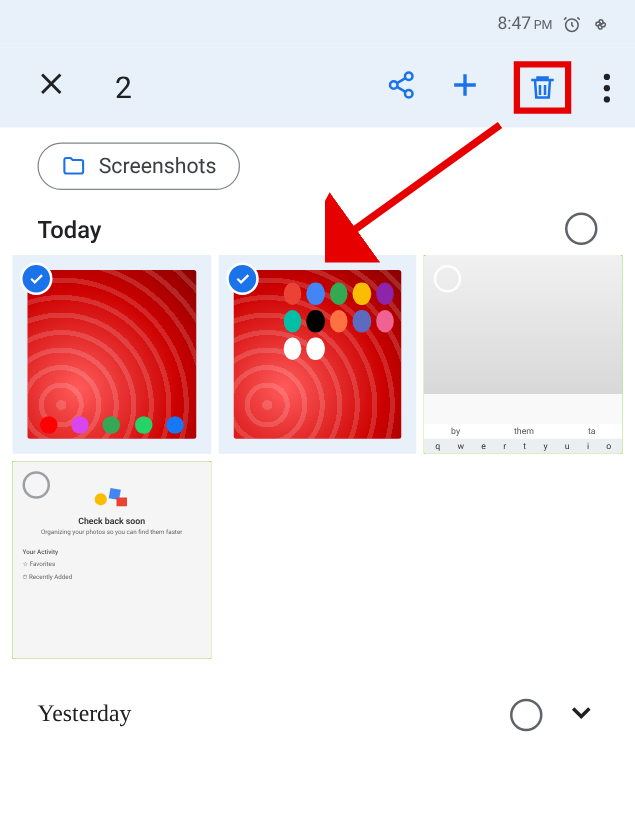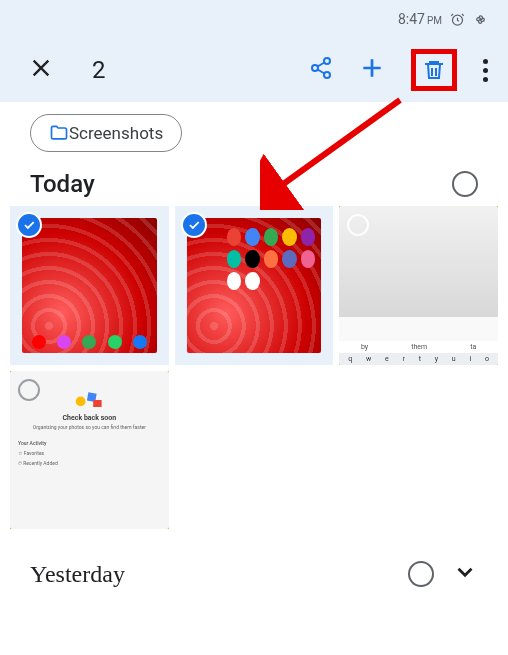--- a/index.html
+++ b/index.html
@@ -50,34 +50,35 @@
     gap: 4px;
     color: #202124 !important;
   }
   .dots span { width: 5px; height: 5px; background: #202124; border-radius: 50%; }
   .filters {
     padding: 12px 30px 6px;
   }
   .chip {
     display: inline-flex;
     align-items: center;
+    gap: 10px;
     border: 1.5px solid #80868b;
     border-radius: 24px;
     padding: 8px 18px;
     font-size: 17px;
     color: #3c4043;
   }
   .chip svg { color: #1a73e8; }
   .section-head {
     display: flex;
     align-items: center;
     justify-content: space-between;
     padding: 12px 30px 8px 30px;
   }
-  .section-title { font-size: 24px; color: #202124; font-weight: 500; }
+  .section-title { font-size: 19px; color: #202124; font-weight: 500; }
   .ring {
     width: 26px; height: 26px;
     border: 2.5px solid #5f6368;
     border-radius: 50%;
     display: inline-block;
   }
   .grid {
     display: grid;
     grid-template-columns: repeat(3, 1fr);
     gap: 6px;

